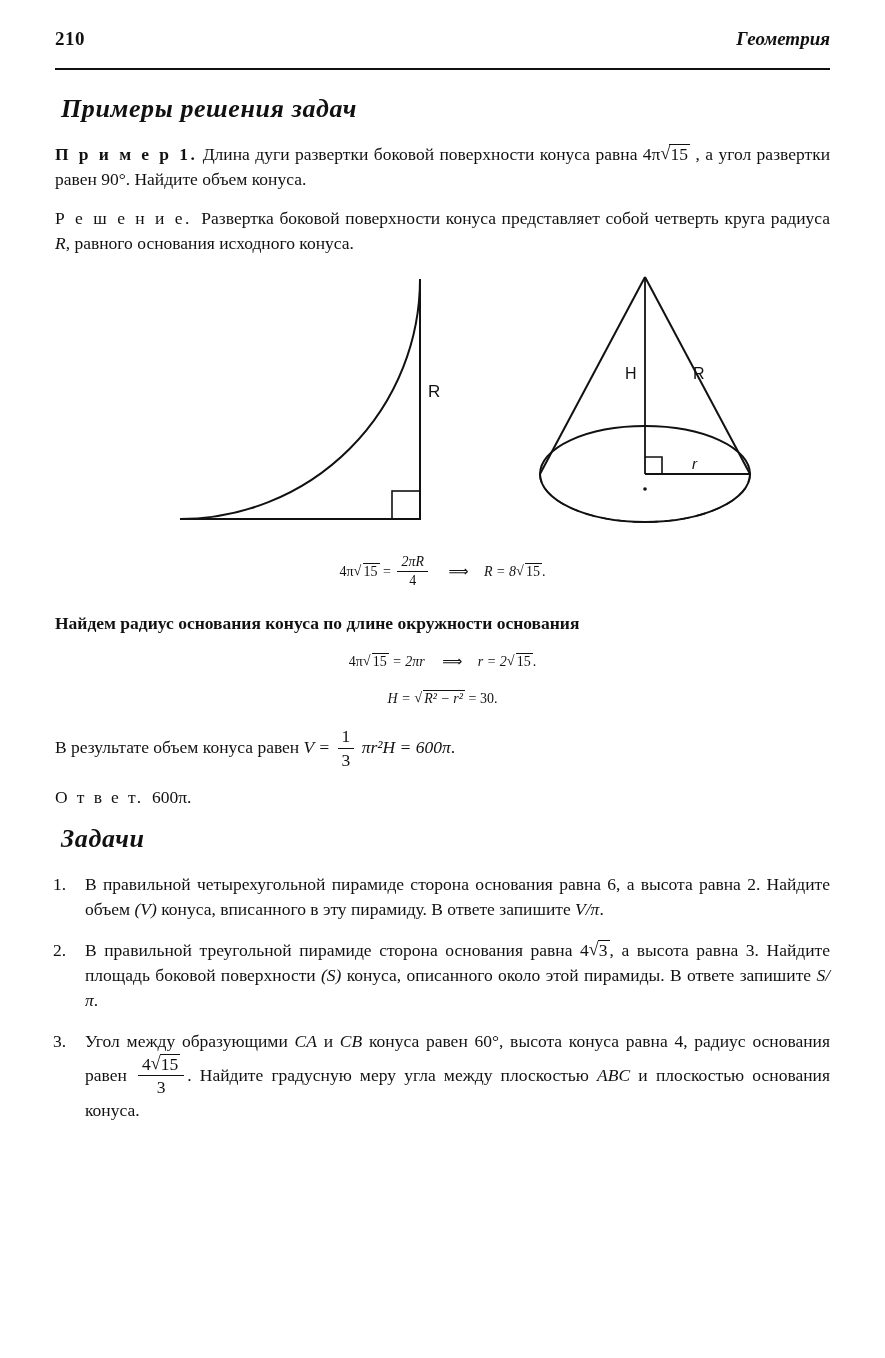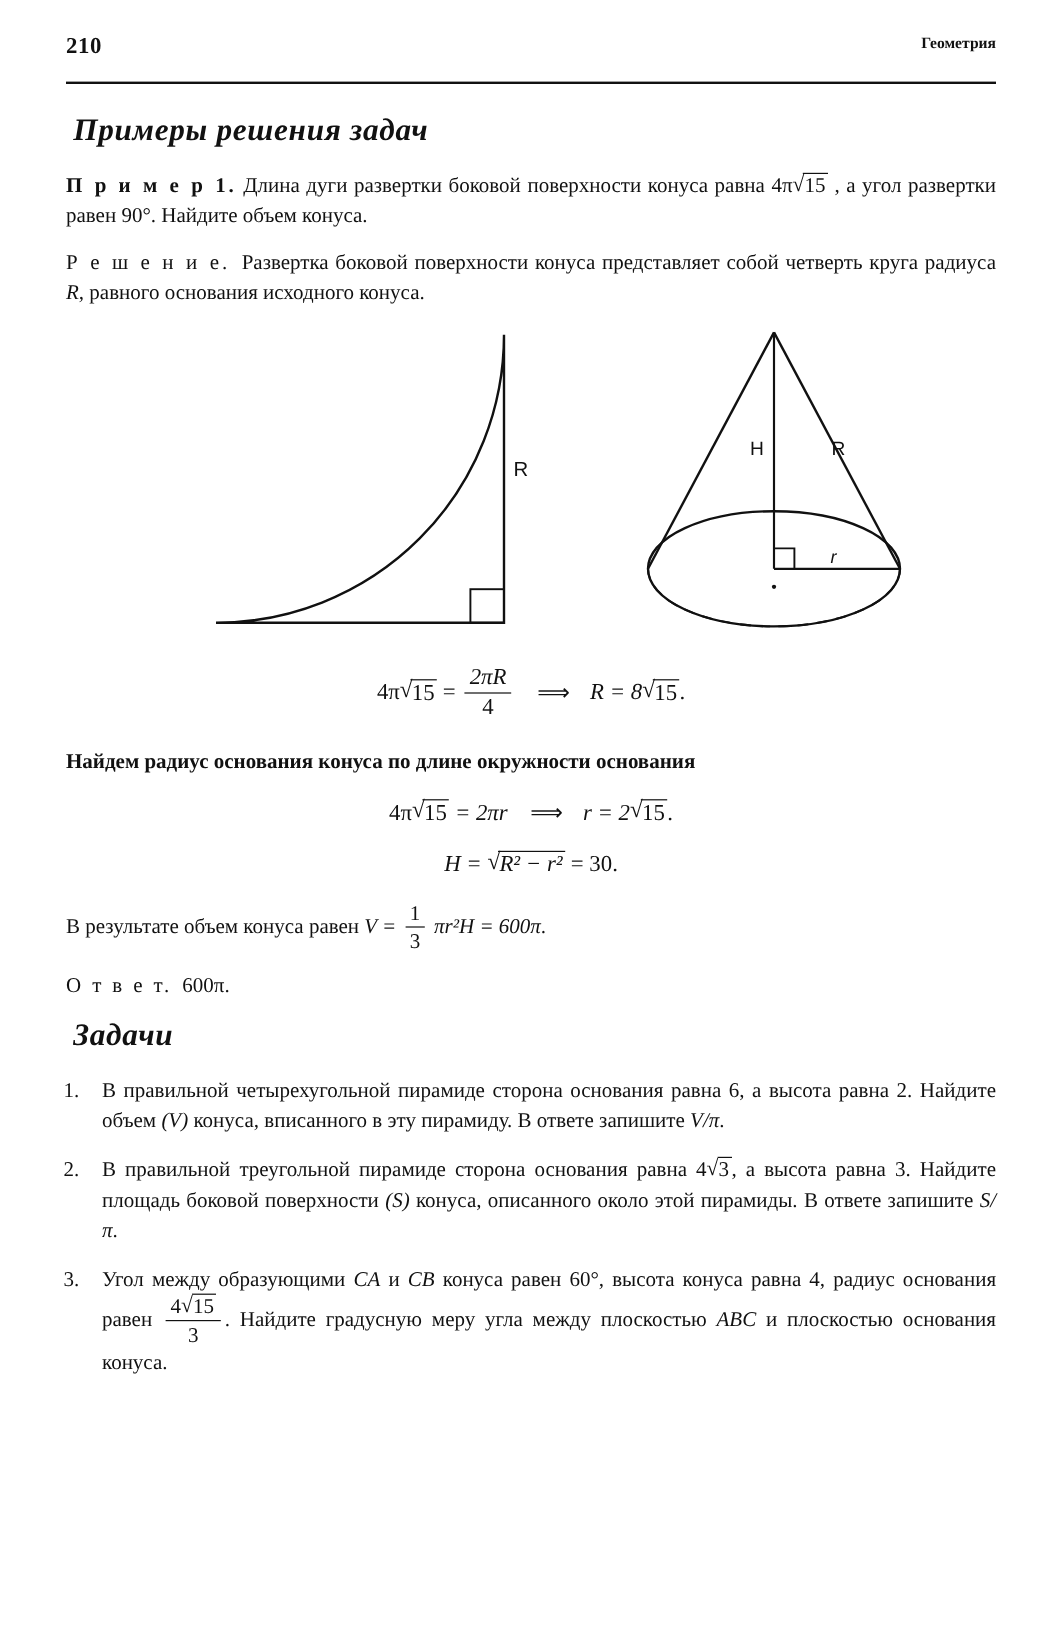--- a/index.html
+++ b/index.html
@@ -34,21 +34,22 @@
     justify-content: space-between;
     border-bottom: 2px solid #111;
     padding-bottom: 6px;
   }
   .page-number {
     font-size: 19px;
     font-weight: bold;
     letter-spacing: 0.5px;
   }
   .chapter-title {
-    font-size: 13px;
+    font-size: 19px;
+    font-style: italic;
     font-weight: bold;
   }
   
   .content {
     position: absolute;
     top: 80px;
     left: 55px;
     right: 55px;
   }
   h2.section-title {
@@ -71,21 +72,21 @@
     margin-right: 0;
   }
   .lead-normal {
     letter-spacing: 2.4px;
     margin-right: 4px;
   }
   .mathit { font-style: italic; font-family: "Liberation Serif", serif; }
   .bold { font-weight: bold; }
   .centered-eq {
     text-align: center;
-    font-size: 19px;
+    font-size: 14px;
     margin: 18px 0 20px 0;
   }
   
   .sqrt {
     display: inline-block;
     position: relative;
     padding-left: 9px;
     white-space: nowrap;
   }
   .sqrt::before {

